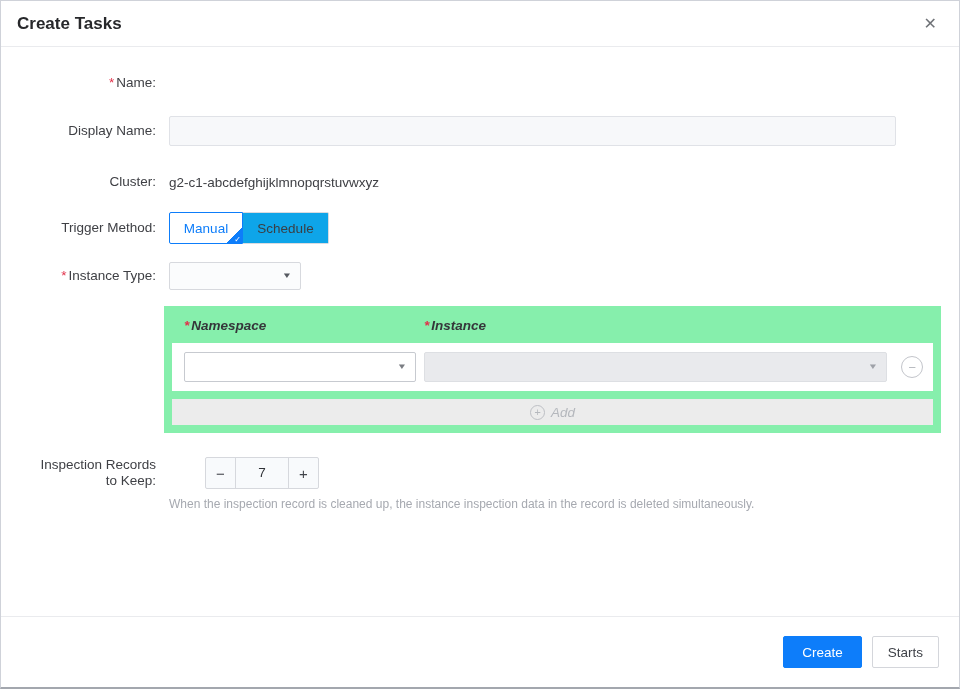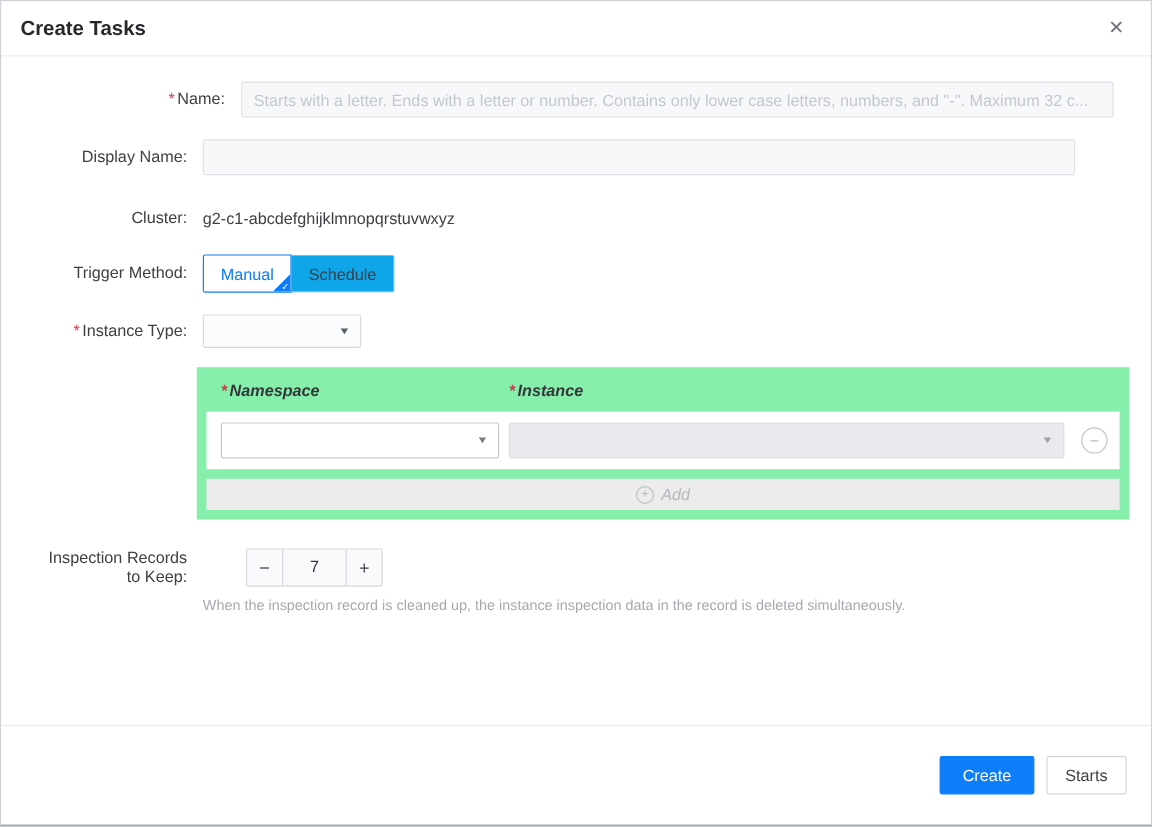--- a/index.html
+++ b/index.html
@@ -14,21 +14,21 @@
   .hdr { height:46px; display:flex; align-items:center; justify-content:space-between;
          padding:0 22px 0 16px; border-bottom:1px solid #eaebee; }
   .title { font-size:17px; font-weight:bold; color:#27282b; }
   .close { color:#6f7277; font-size:16px; cursor:pointer; line-height:1; }
   
   .form { padding-top:20px; }
   .frow { display:flex; align-items:center; }
   .lbl { flex:0 0 155px; text-align:right; color:#3f4045; line-height:16px; }
   .req { color:#e13049; margin-right:2px; }
   .ctrl { margin-left:13px; }
-  .row-name { height:32px; margin-bottom:17px;justify-content:center; }
+  .row-name { height:32px; margin-bottom:17px; }
   .row-display { height:30px; }
   .row-cluster { margin-top:26px; height:20px; }
   .row-trigger { margin-top:20px; height:32px; }
   .row-itype { margin-top:18px; height:28px; }
   .row-insp { margin-top:18px; align-items:flex-start; }
   .row-records { margin-top:24px; height:32px;gap:36px; }
   .row-help { margin-top:8px; }
   
   .txt { width:727px; height:30px; background:#f7f8fa; border:1px solid #e0e2e7;
          border-radius:2px; padding:0 10px; font-size:13.5px; color:#3f4045;
@@ -78,44 +78,41 @@
               margin-right:6px; color:#b5b8bd; }
   
   .stepper { display:flex; height:32px; border:1px solid #d6d8dd; border-radius:2px; background:#f8fafc; }
   .step-btn { width:30px; display:flex; align-items:center; justify-content:center;
               color:#41444a; font-size:15px; cursor:pointer; }
   .step-minus { border-right:1px solid #d6d8dd; }
   .step-plus { border-left:1px solid #d6d8dd; }
   .step-val { width:52px; text-align:center; line-height:30px; color:#2f3237; }
   .help { margin-left:168px; font-size:12px; color:#a6a9b0; line-height:14px; }
   
-  .footer { position:absolute; left:0; right:0; bottom:0; height:83px; border-top:1px solid #eaebee;
+  .footer { position:absolute; left:0; right:0; bottom:0; height:71px; border-top:1px solid #eaebee;
             display:flex; align-items:center; justify-content:flex-end; padding-right:20px; background:#fff; }
   .btn { height:32px; border-radius:2px; font-size:13.5px; cursor:pointer;
          font-family:"Liberation Sans", sans-serif; }
   .btn-create { background:#0d7dfa; border:1px solid #0d7dfa; color:#fff; padding:0 18px; }
   .btn-cancel { background:#fff; border:1px solid #d4d6db; color:#3f4248; padding:0 15px; margin-left:10px; }
 </style>
 </head>
 <body>
 
 <div class="dialog">
 
   <div class="hdr">
     <span class="title">Create Tasks</span>
     <span class="close">✕</span>
   </div>
 
   <div class="form">
 
     <div class="frow row-name">
       <div class="lbl"><span class="req">*</span><span>Name:</span></div>
-      <div class="ctrl">
-        <input class="txt" type="text" placeholder="Starts with a letter. Ends with a letter or number. Contains only lower case letters, numbers, and &quot;-&quot;. Maximum 32 c..." style="">
-      </div>
     </div>
 
     <div class="frow row-display">
       <div class="lbl">Display Name:</div>
       <div class="ctrl">
         <input class="txt" type="text" value="" style="">
       </div>
     </div>
 
     <div class="frow row-cluster">

